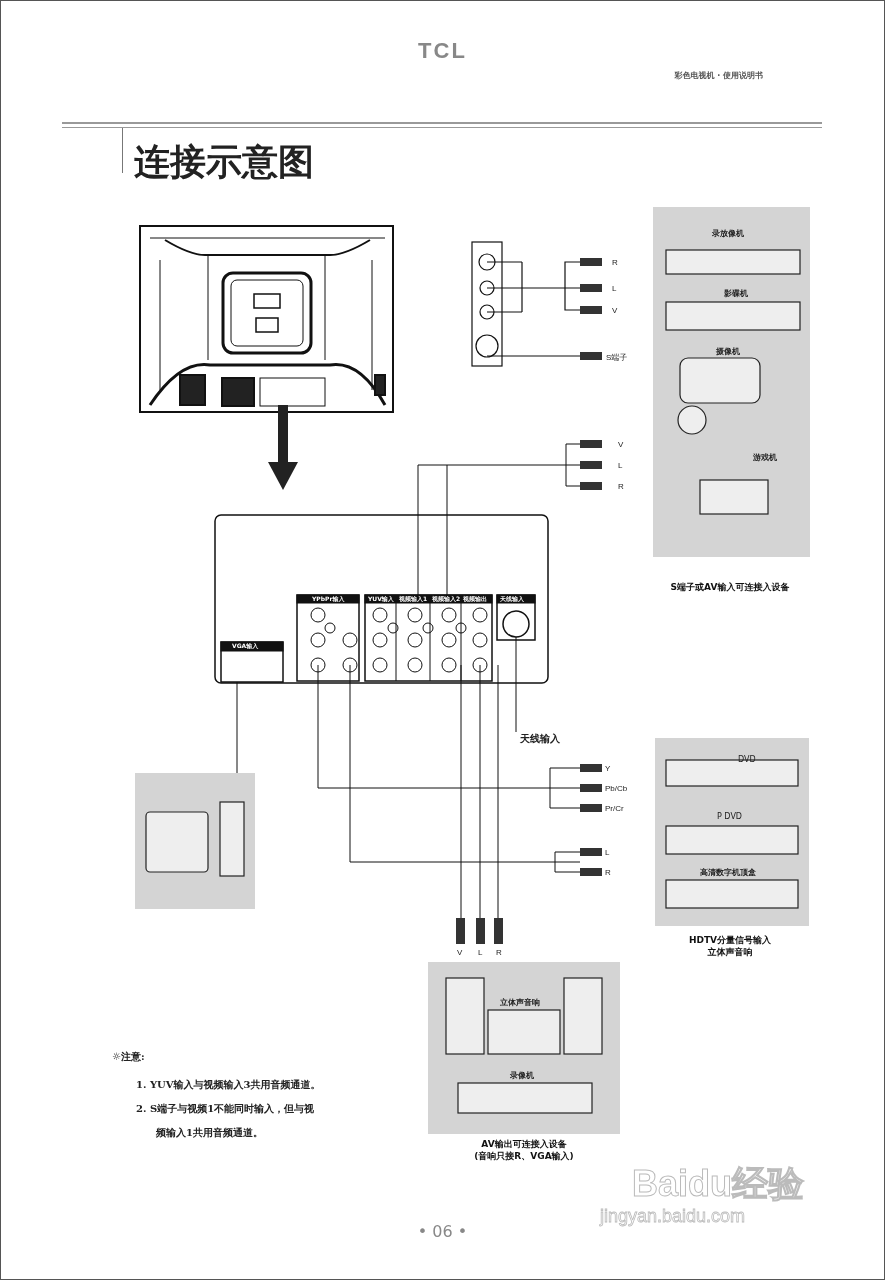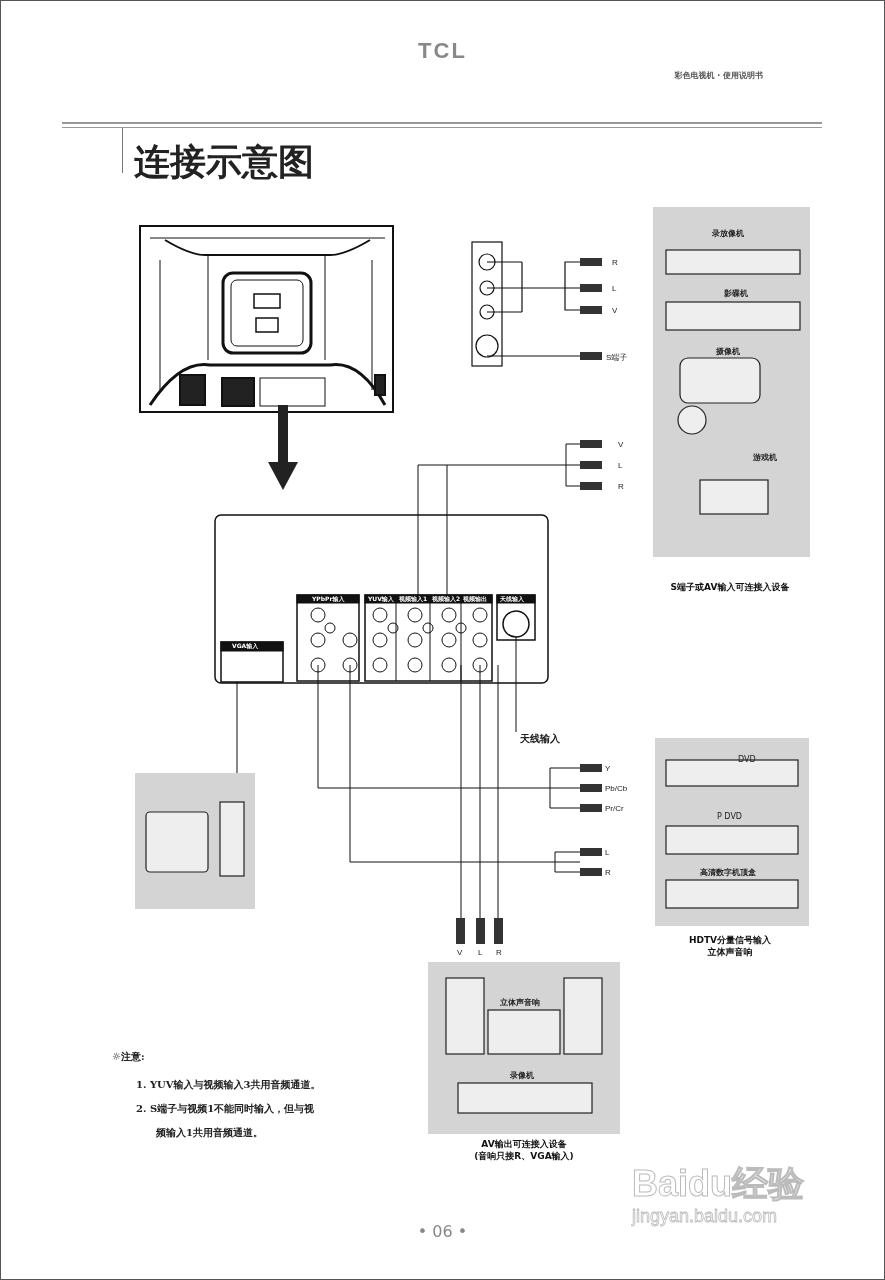--- a/index.html
+++ b/index.html
@@ -12,21 +12,21 @@
   .rule2{left:62px;top:127px;width:760px;height:1px;background:#999;}
   .vbar{left:122px;top:128px;width:1px;height:45px;background:#777;}
   .title{left:134px;top:138px;font-size:36px;font-weight:bold;color:#222;}
   .graybox{background:#d4d4d4;position:absolute;}
   .lbl{position:absolute;font-size:8px;font-weight:bold;color:#222;white-space:nowrap;}
   .jlbl{position:absolute;font-size:8px;color:#222;font-family:"Liberation Sans",sans-serif;}
   .cap{position:absolute;font-size:9px;font-weight:bold;text-align:center;color:#111;line-height:12px;}
   .note{position:absolute;font-size:10px;font-weight:bold;color:#222;line-height:22px;font-family:"DejaVu Serif",serif;}
   .page{left:0;width:885px;top:1222px;text-align:center;font-size:16px;color:#888;}
   .wm{left:632px;top:1160px;font-size:36px;font-weight:bold;color:transparent;-webkit-text-stroke:1px #bbb;font-family:"Liberation Sans",sans-serif;}
-  .wm2{left:632px;top:1206px;font-size:18px;color:transparent;-webkit-text-stroke:0.8px #bbb;font-family:"Liberation Sans",sans-serif;}
+  .wm2{left:600px;top:1206px;font-size:18px;color:transparent;-webkit-text-stroke:0.8px #bbb;font-family:"Liberation Sans",sans-serif;}
   svg{position:absolute;left:0;top:0;}
 </style>
 </head>
 <body>
 
 <div class="frame"></div>
 
 <div class="abs brand">TCL</div>
 <div class="abs subtitle">彩色电视机 · 使用说明书</div>
 <div class="abs rule1"></div>

